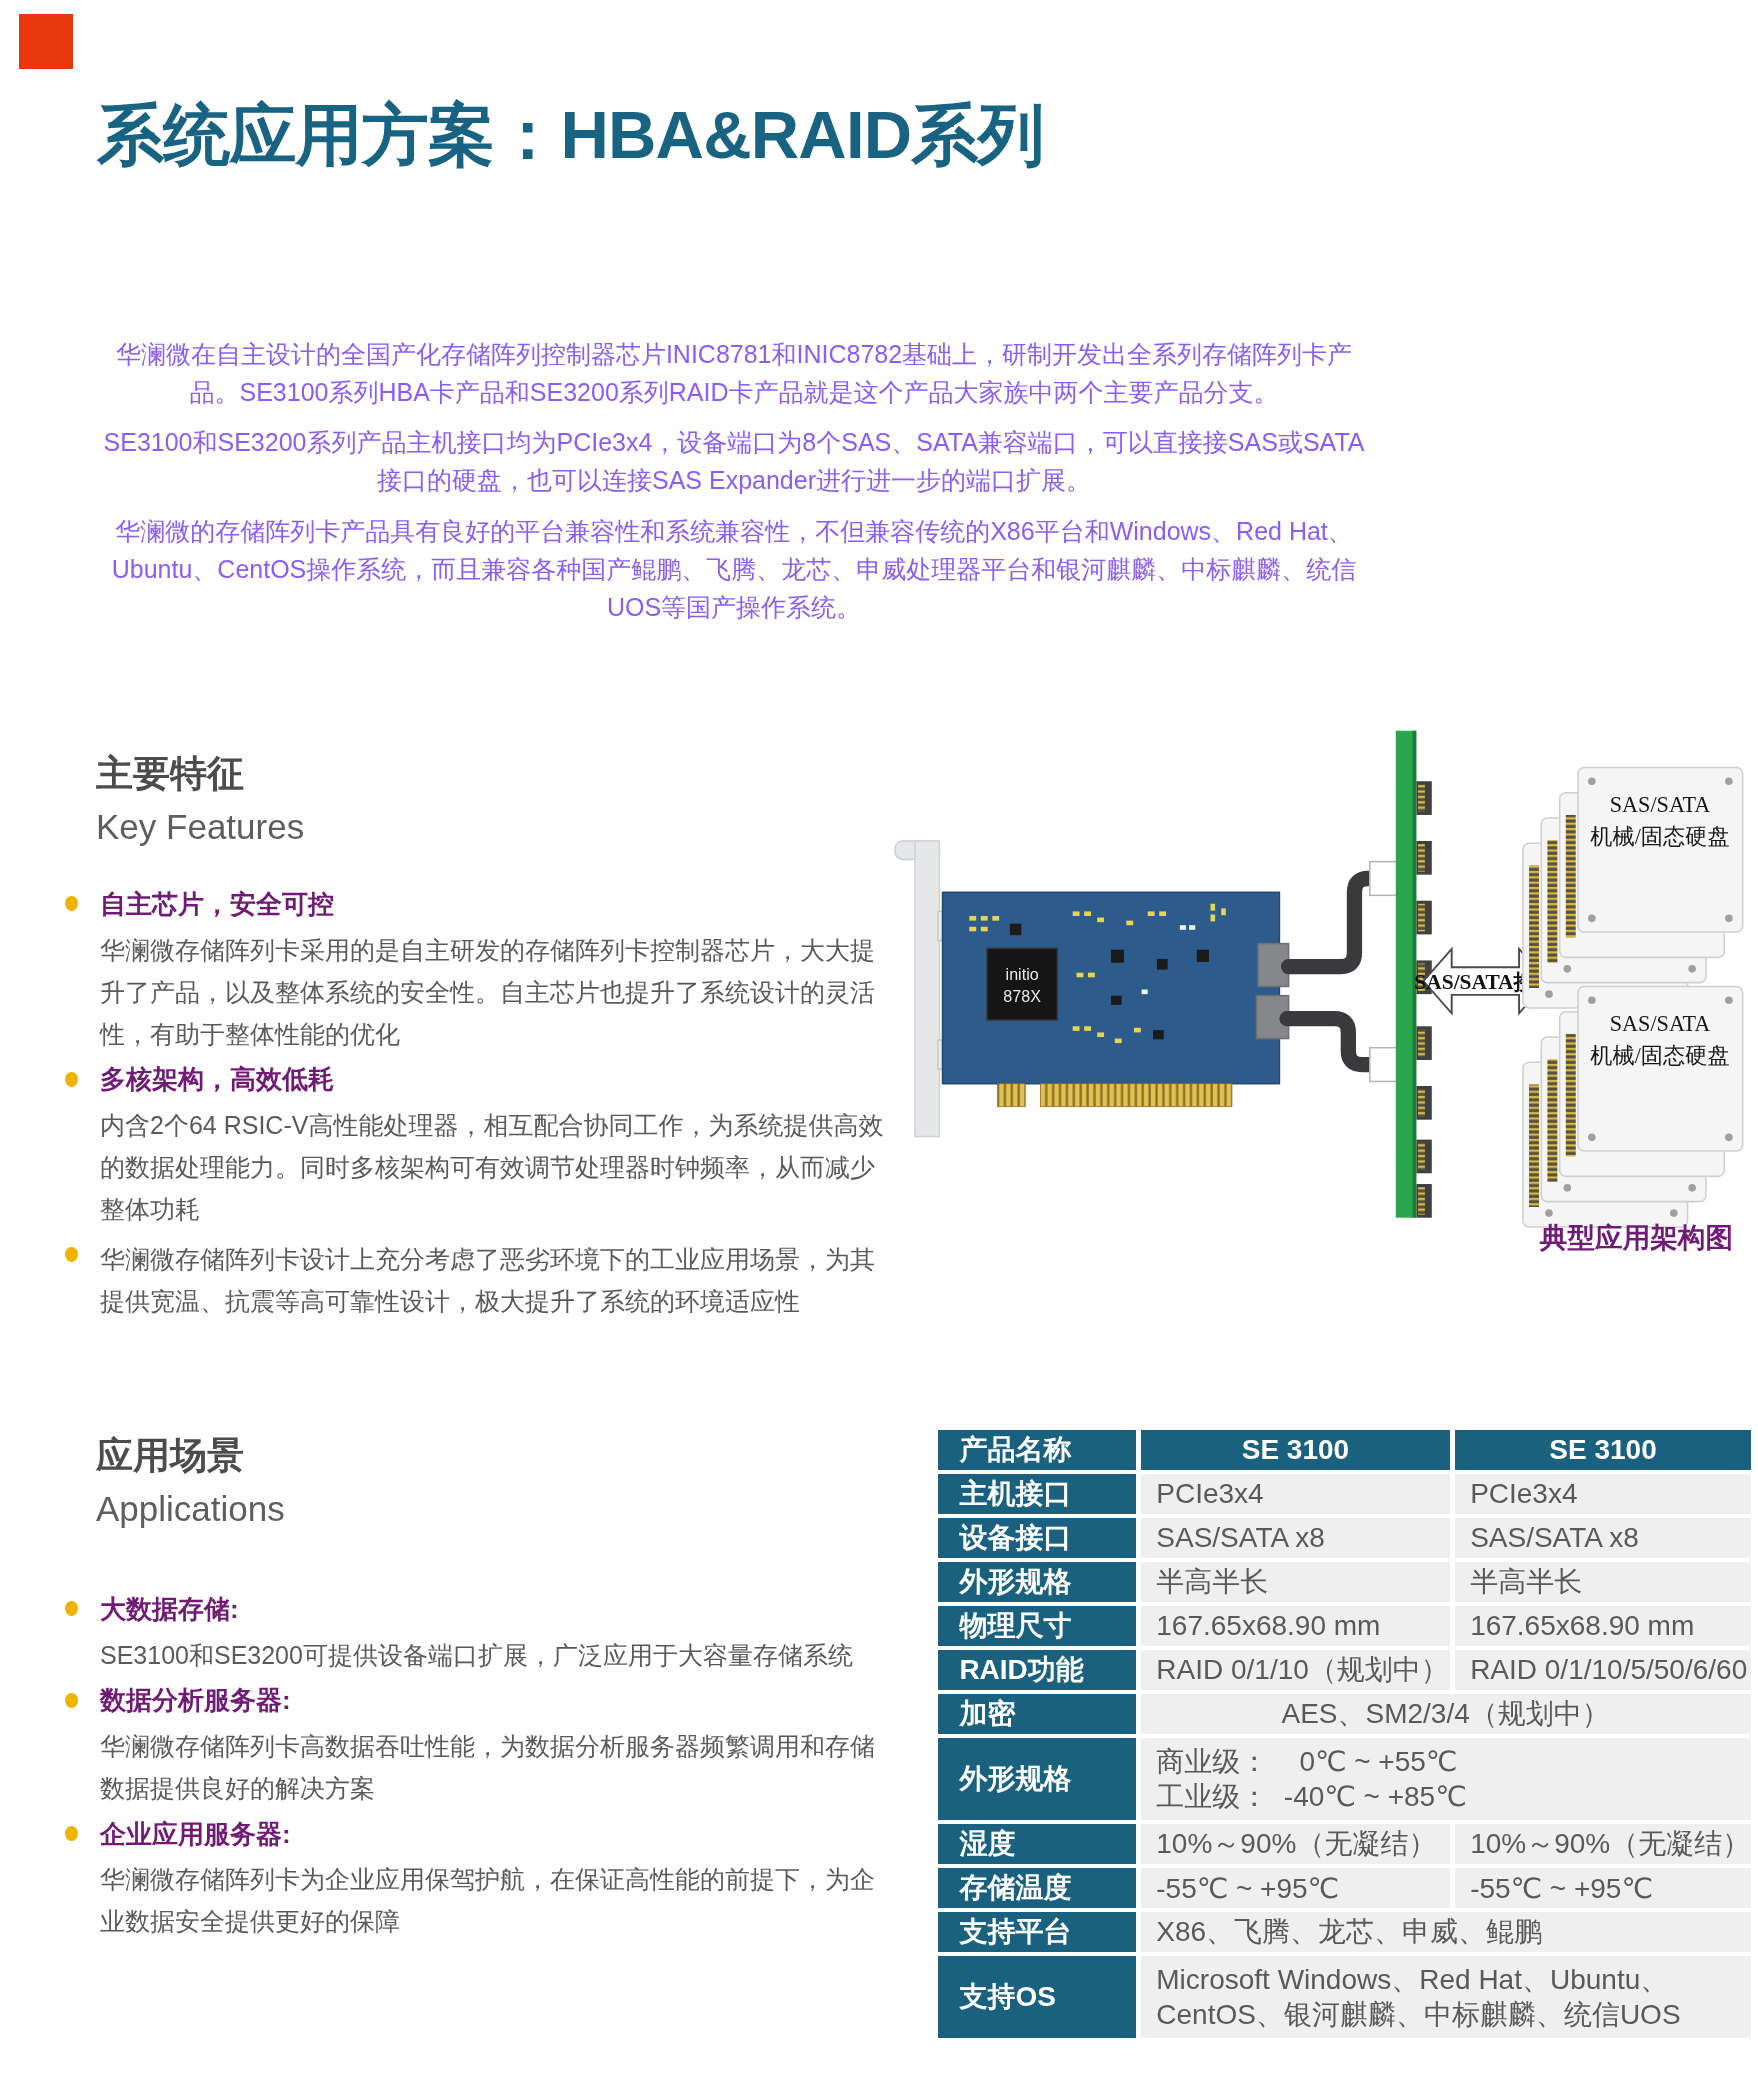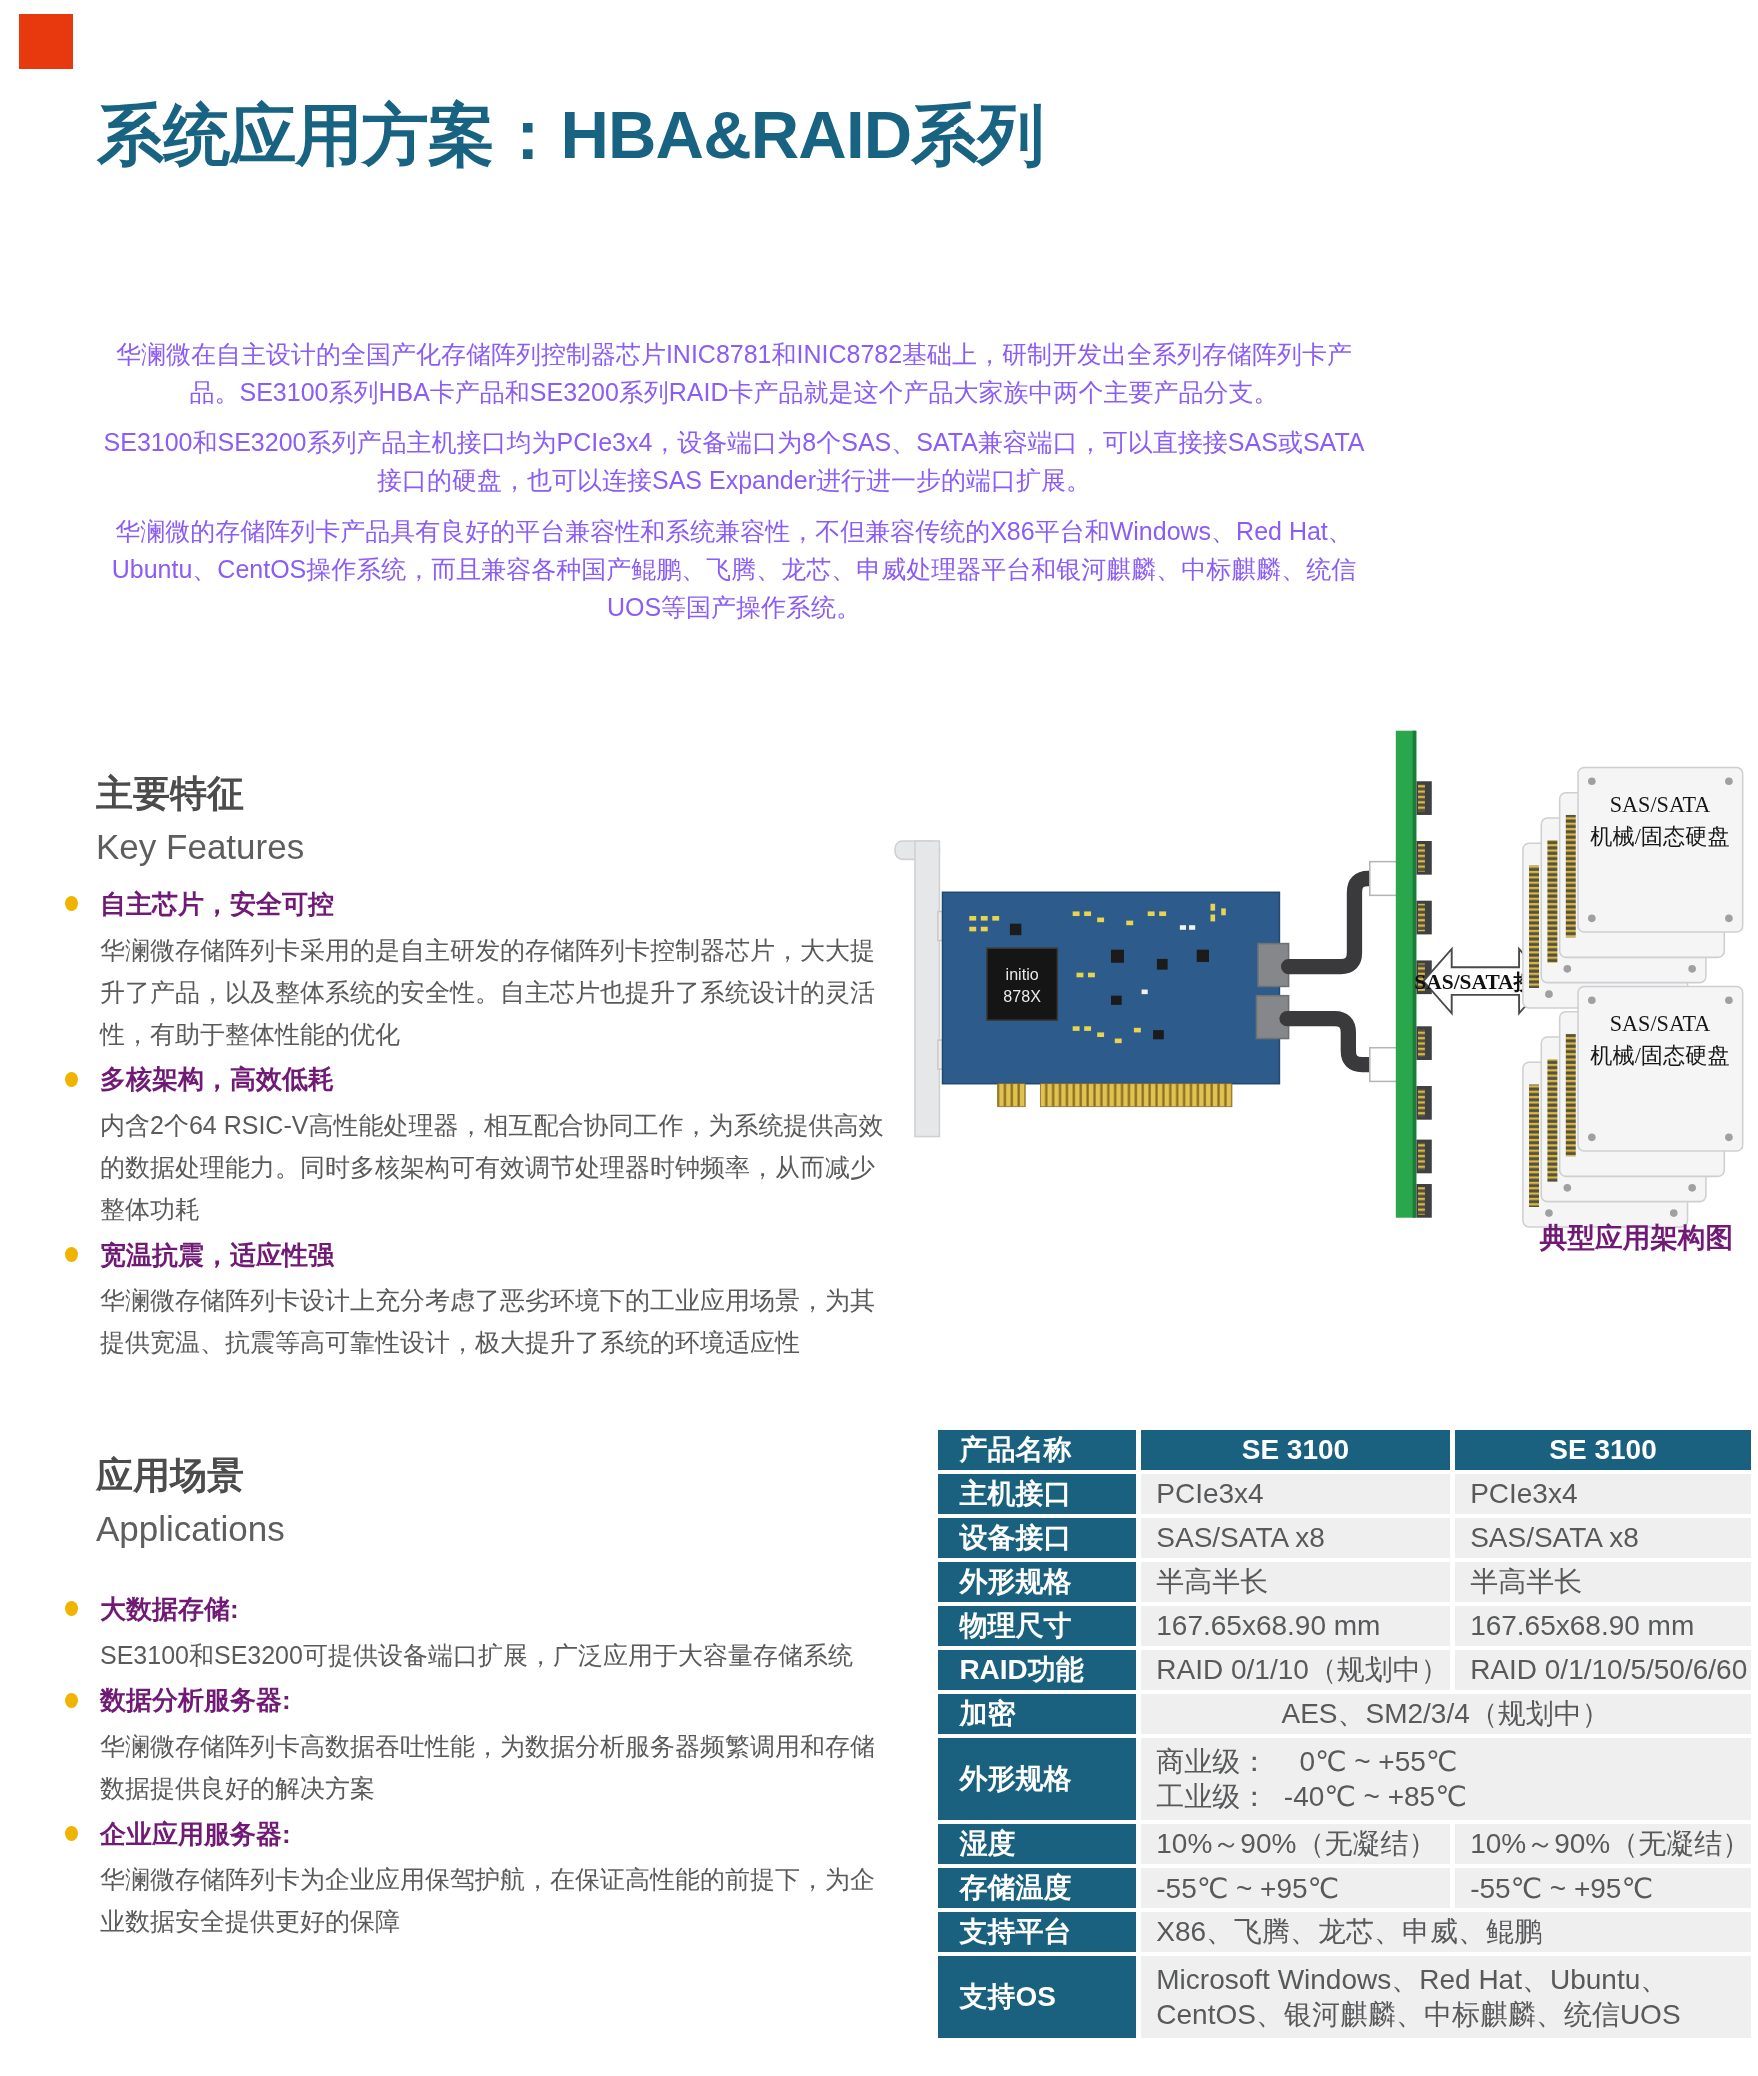--- a/index.html
+++ b/index.html
@@ -11,21 +11,21 @@
 
   
   .title{position:absolute;left:97px;top:90px;margin:0;font-size:67px;font-weight:bold;
          letter-spacing:-0.8px;color:#186382;white-space:nowrap;}
 
   
   .intro{position:absolute;left:98px;top:335px;width:1272px;}
   .intro p{margin:0 0 12.3px 0;font-size:25px;line-height:38px;color:#8b5cf6;text-align:center;}
 
   
-  .sec-head{position:absolute;left:96px;margin-top:20px;}
+  .sec-head{position:absolute;left:96px;}
   .sec-head .zh{font-size:37px;font-weight:bold;color:#4c4c4c;line-height:43px;}
   .sec-head .en{font-size:35px;font-weight:normal;color:#5e5e5e;line-height:41px;margin-top:10.7px;}
 
   
   .bullets{position:absolute;left:65px;width:843px;}
   .b-item{display:grid;grid-template-columns:35px 1fr;margin-bottom:7.7px;}
   .dot{width:13px;height:15.3px;border-radius:50%;background:#f0b400;margin-top:9.2px;}
   .b-title{font-size:26px;font-weight:bold;color:#701a75;line-height:34px;margin-bottom:7.7px;}
   .b-body{font-size:25px;color:#5a5a5a;line-height:42px;max-width:797px;}
 
@@ -77,21 +77,20 @@
     <div class="b-item">
       <span class="dot"></span>
       <div>
         <div class="b-title">多核架构，高效低耗</div>
         <div class="b-body">内含2个64 RSIC-V高性能处理器，相互配合协同工作，为系统提供高效的数据处理能力。同时多核架构可有效调节处理器时钟频率，从而减少整体功耗</div>
       </div>
     </div>
     <div class="b-item">
       <span class="dot"></span>
       <div>
-        <div class="b-title">宽温抗震，适应性强</div>
         <div class="b-body">华澜微存储阵列卡设计上充分考虑了恶劣环境下的工业应用场景，为其提供宽温、抗震等高可靠性设计，极大提升了系统的环境适应性</div>
       </div>
     </div>
   </div>
 
   <div class="sec-head" style="top:1434px;">
     <div class="zh">应用场景</div>
     <div class="en">Applications</div>
   </div>
 

